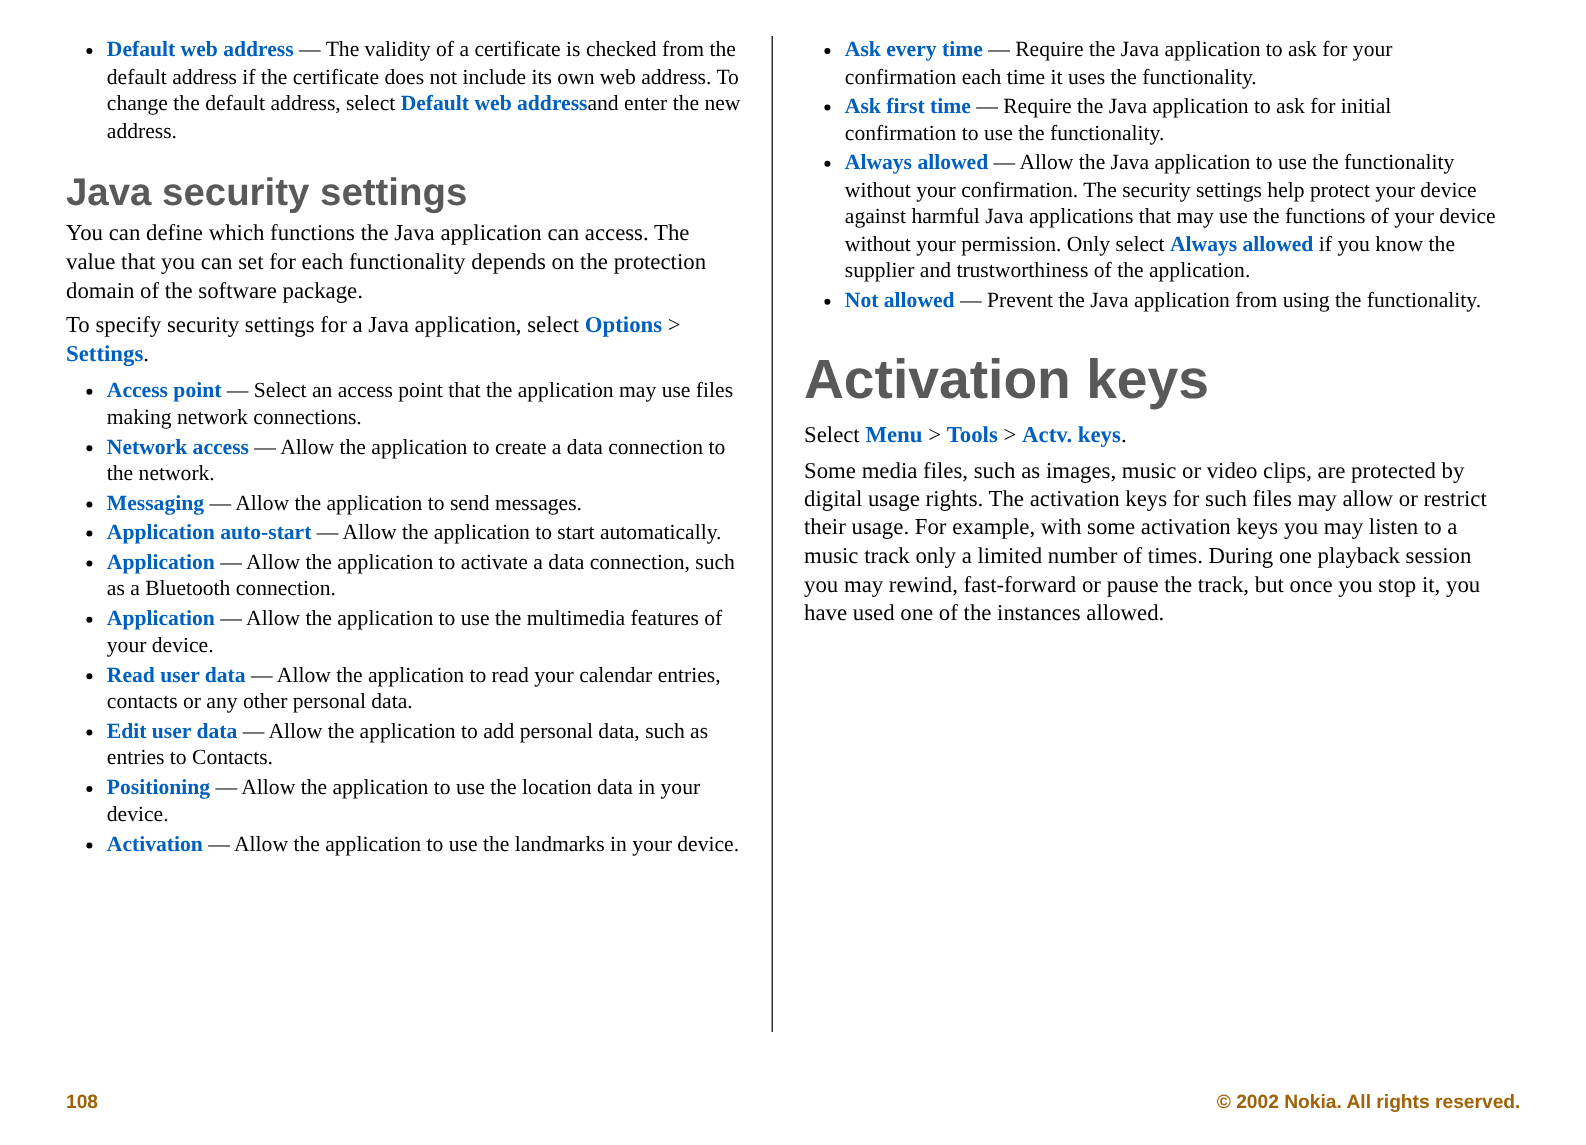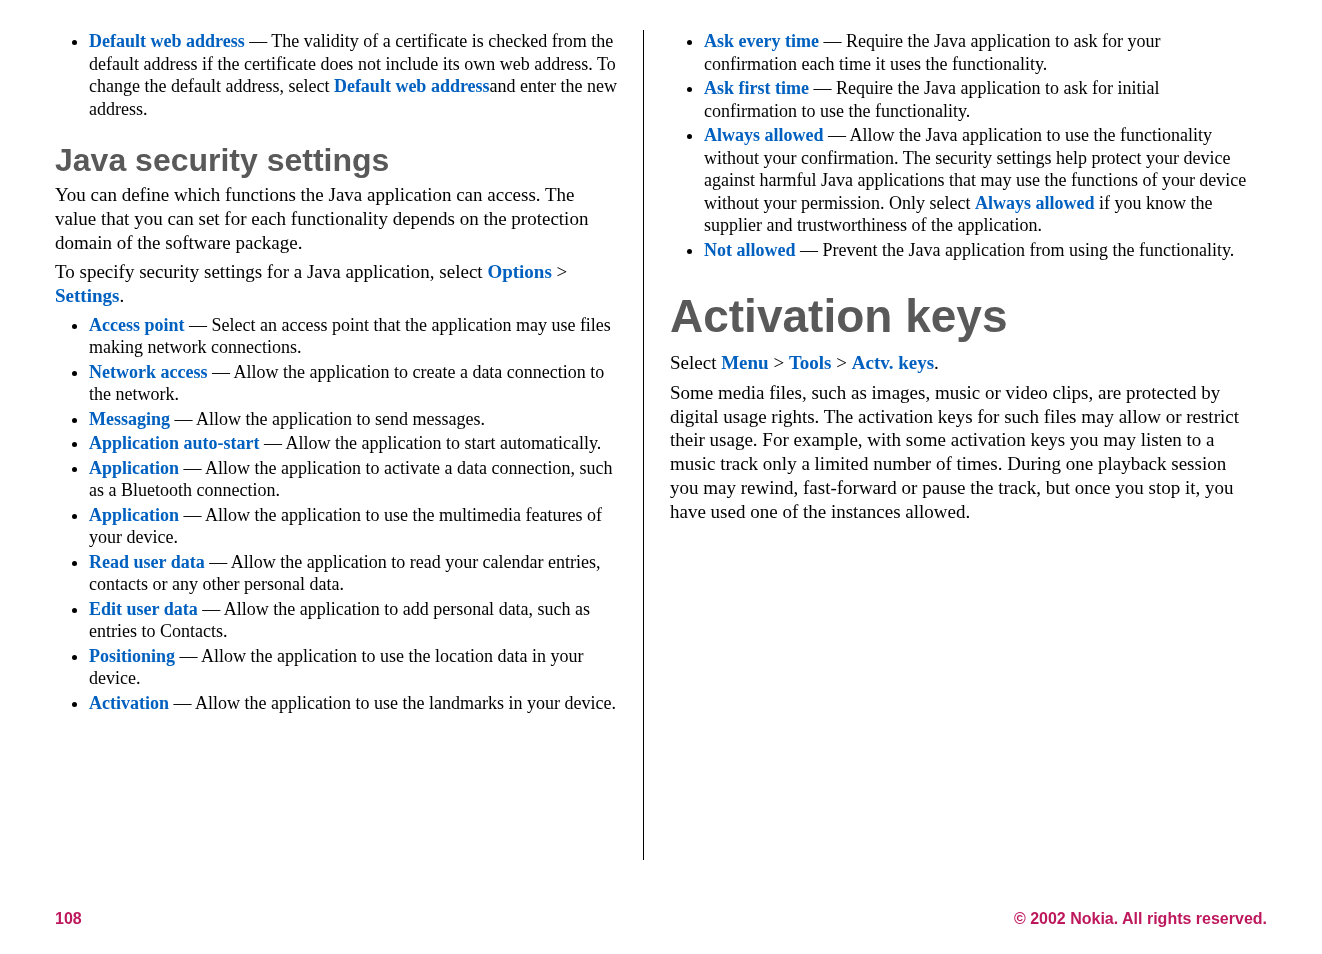--- a/index.html
+++ b/index.html
@@ -72,21 +72,21 @@
   .footer {
     position: absolute;
     bottom: 26px;
     left: 55px;
     right: 55px;
     display: flex;
     justify-content: space-between;
     font-family: Arial, Helvetica, sans-serif;
     font-size: 16px;
     font-weight: bold;
-    color: #be185d;
+    color: #a16207;
   }
 </style>
 </head>
 <body>
 
 <div class="page">
   <div class="columns">
 
     <div class="column col-left">
       <ul>

